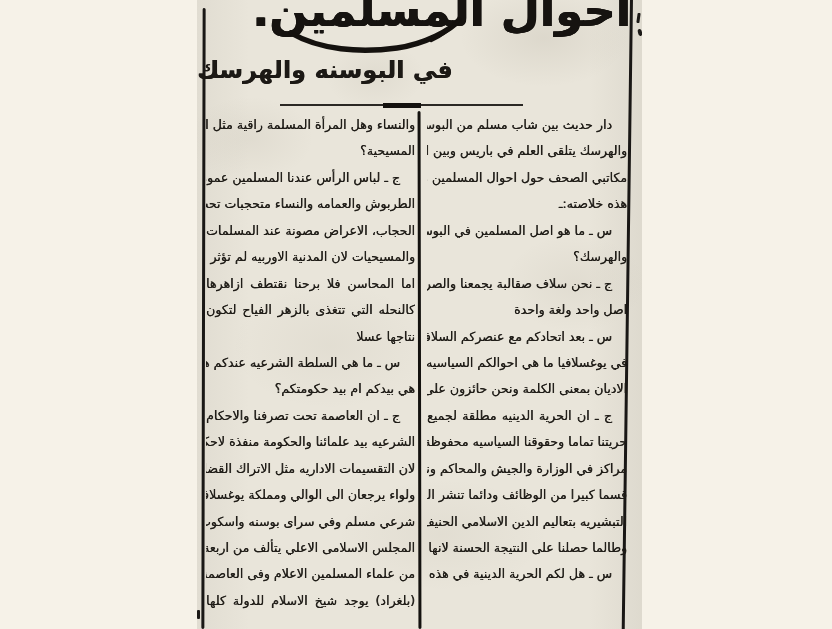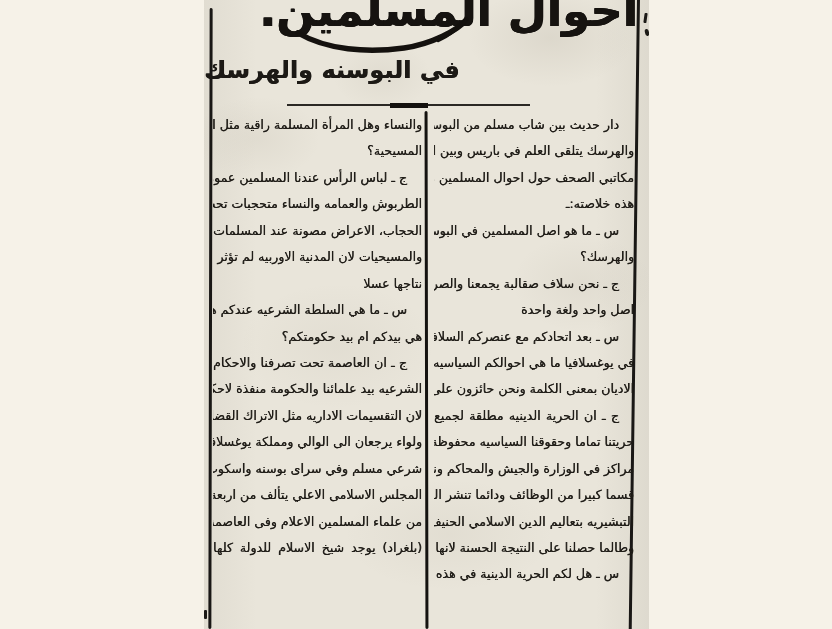--- a/index.html
+++ b/index.html
@@ -11,21 +11,21 @@
   }
   #canvas {
     position: relative;
     width: 832px; height: 629px;
     background: #f6f2e8;
     overflow: hidden;
   }
   
   #clipping {
     position: absolute;
-    left: 204px; top: 0;
+    left: 197px; top: 0;
     width: 445px; height: 629px;
     background:
       radial-gradient(ellipse 120px 70px at 78% 6%,  rgba(110,100,80,0.10), transparent 70%),
       radial-gradient(ellipse 90px 60px  at 12% 22%, rgba(110,100,80,0.07), transparent 70%),
       radial-gradient(ellipse 140px 90px at 30% 55%, rgba(115,105,85,0.06), transparent 70%),
       radial-gradient(ellipse 100px 70px at 85% 45%, rgba(115,105,85,0.07), transparent 70%),
       radial-gradient(ellipse 150px 80px at 55% 85%, rgba(110,100,80,0.06), transparent 70%),
       radial-gradient(ellipse 70px 50px  at 40% 12%, rgba(120,110,90,0.08), transparent 70%),
       linear-gradient(90deg, rgba(90,85,70,0.06), rgba(0,0,0,0) 12%, rgba(0,0,0,0) 88%, rgba(90,85,70,0.08)),
       #e9e5da;
@@ -142,20 +142,22 @@
         <div class="tline">وطالما حصلنا على النتيجة الحسنة لانها لا</div>
         <div class="tline indent">س ـ هل لكم الحرية الدينية في هذه المملكة</div>
       </div>
     <div id="column-left" class="col">
         <div class="tline">والنساء وهل المرأة المسلمة راقية مثل اختها</div>
         <div class="tline last">المسيحية؟</div>
         <div class="tline indent">ج ـ لباس الرأس عندنا المسلمين عموما</div>
         <div class="tline">الطربوش والعمامه والنساء متحجبات تحت</div>
         <div class="tline">الحجاب، الاعراض مصونة عند المسلمات</div>
         <div class="tline">والمسيحيات لان المدنية الاوربيه لم تؤثر علينا</div>
+        <div class="tline">اما المحاسن فلا برحنا نقتطف ازاهرها</div>
+        <div class="tline">كالنحله التي تتغذى بالزهر الفياح لتكون</div>
         <div class="tline last">نتاجها عسلا</div>
         <div class="tline indent">س ـ ما هي السلطة الشرعيه عندكم هل</div>
         <div class="tline last">هي بيدكم ام بيد حكومتكم؟</div>
         <div class="tline indent">ج ـ ان العاصمة تحت تصرفنا والاحكام</div>
         <div class="tline">الشرعيه بيد علمائنا والحكومة منفذة لاحكامهم</div>
         <div class="tline">لان التقسيمات الاداريه مثل الاتراك القضاء</div>
         <div class="tline">ولواء يرجعان الى الوالي ومملكة يوغسلافيا</div>
         <div class="tline">شرعي مسلم وفي سراى بوسنه واسكوب</div>
         <div class="tline">المجلس الاسلامى الاعلي يتألف من اربعة</div>
         <div class="tline">من علماء المسلمين الاعلام وفى العاصمة</div>

